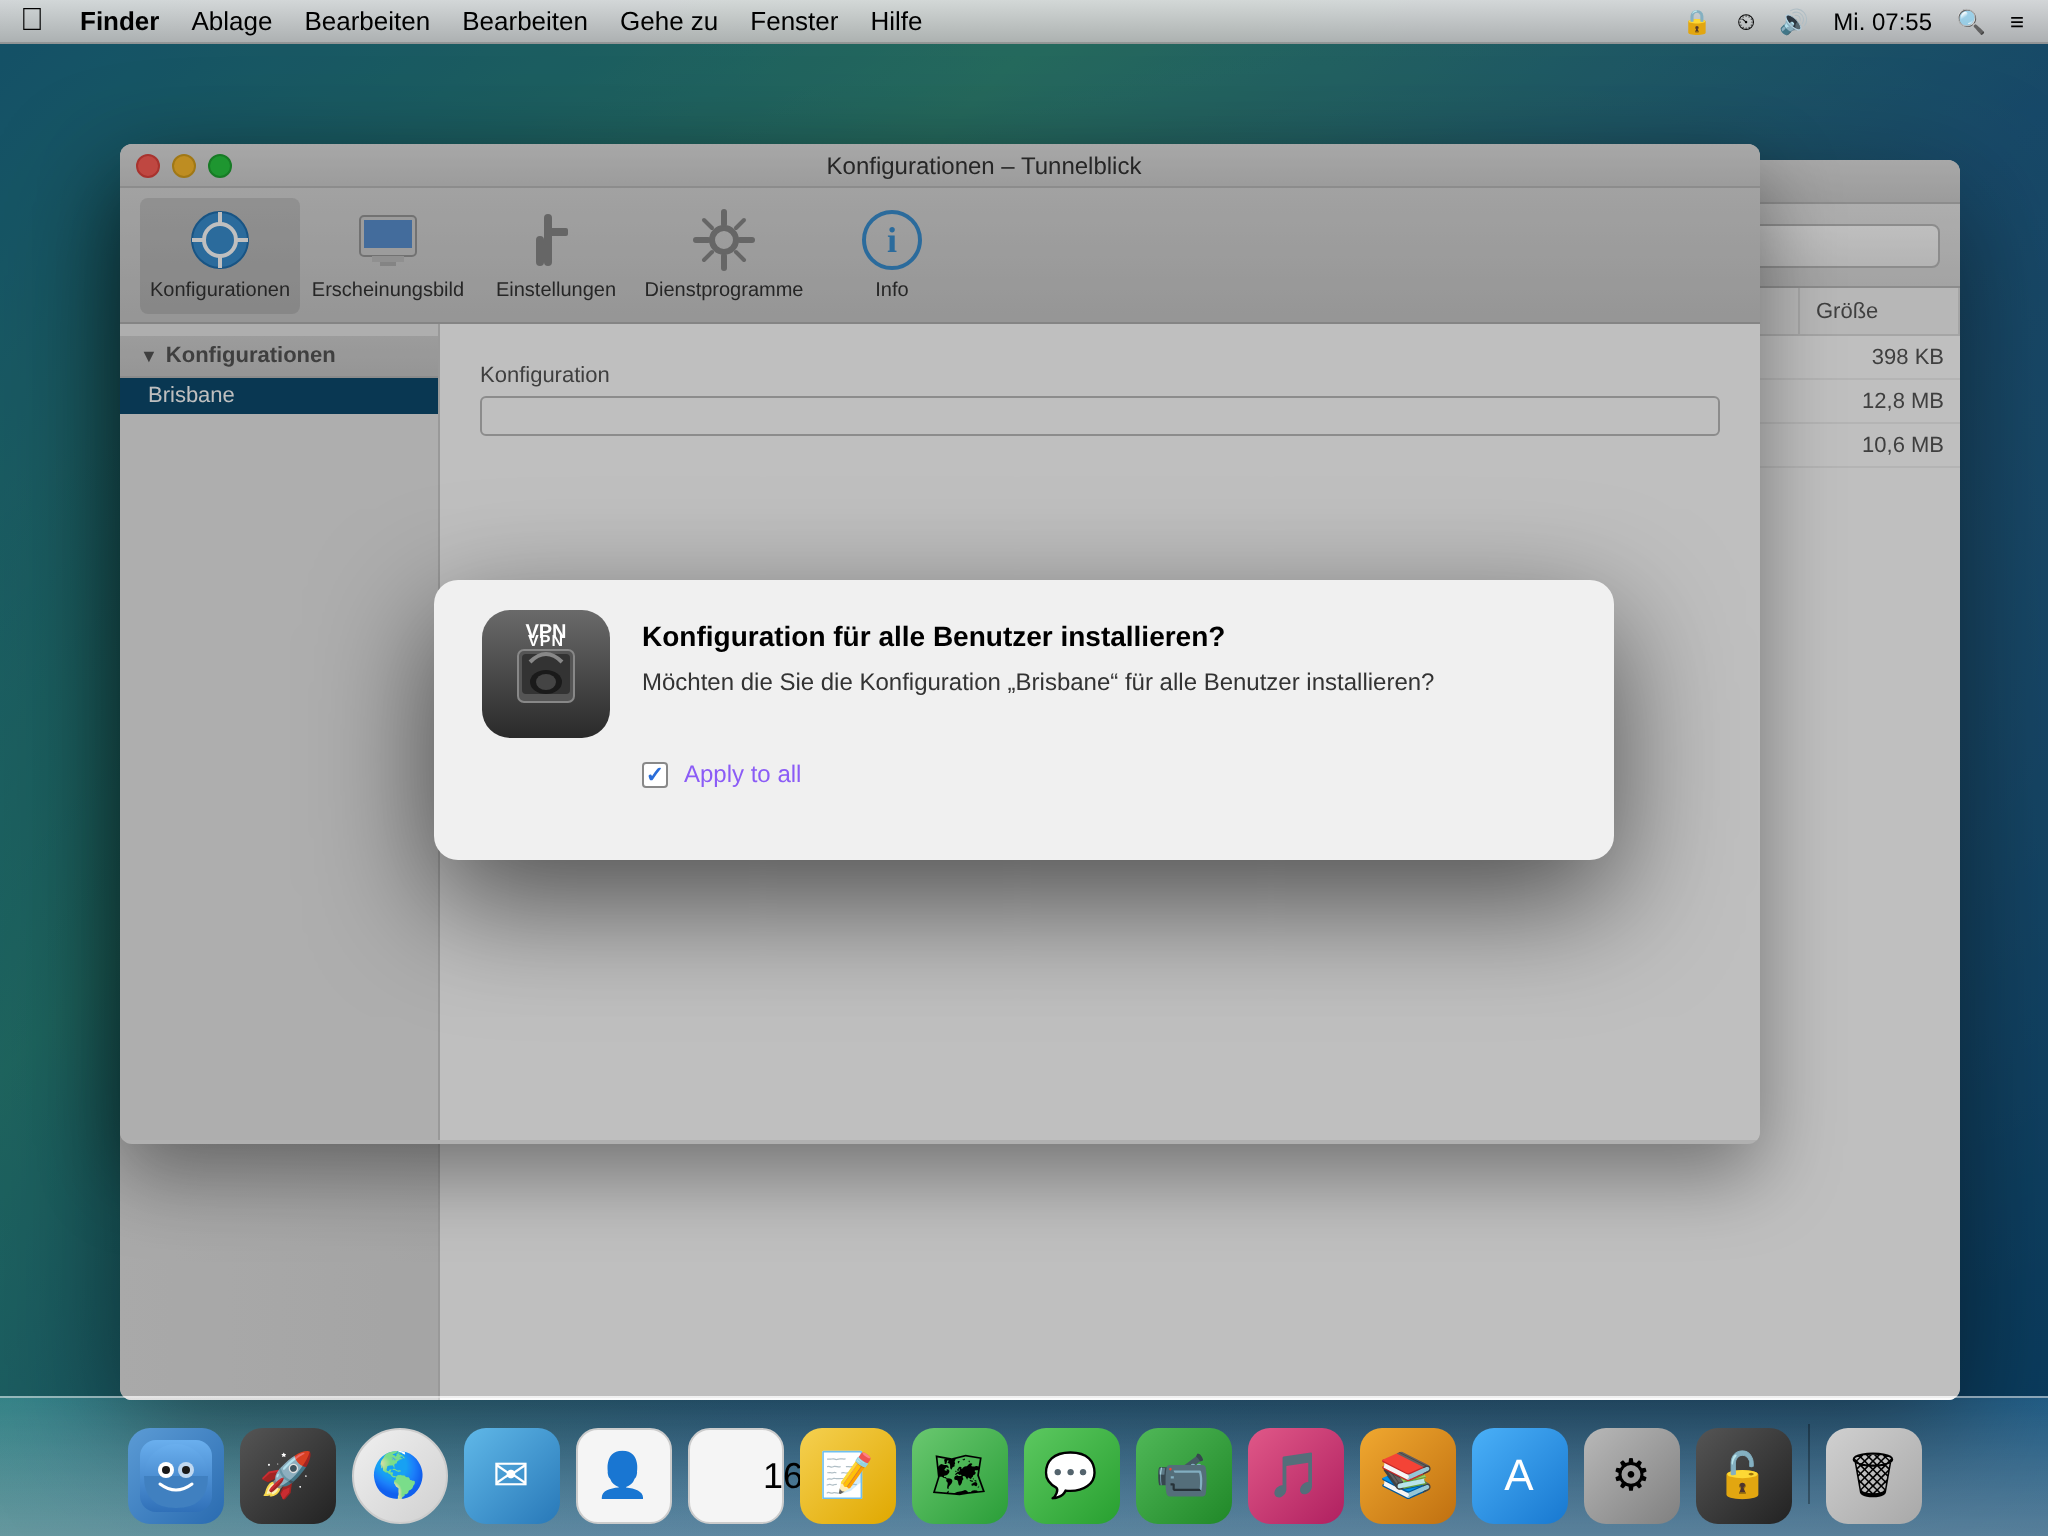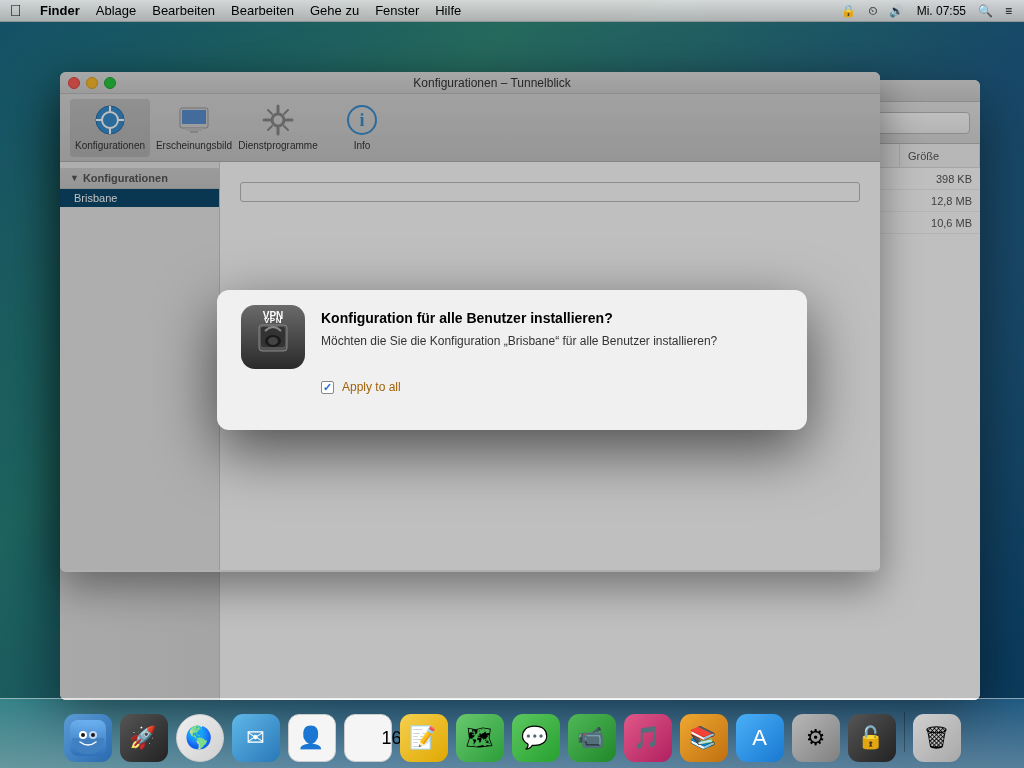--- a/index.html
+++ b/index.html
@@ -432,21 +432,21 @@
       height: 13px;
       border: 1px solid #888;
       background: #fff;
       display: flex;
       align-items: center;
       justify-content: center;
       border-radius: 2px;
     }
     .modal-checkbox-label {
       font-size: 12px;
-      color: #a16207;
+      color: #8b5cf6;
     }
     .modal-buttons {
       display: flex;
       justify-content: flex-end;
       gap: 8px;
     }
     .modal-btn {
       height: 22px;
       padding: 0 16px;
       border-radius: 5px;
@@ -658,20 +658,30 @@
       <div class="toolbar-btn">
         <div class="toolbar-icon">
           <svg width="32" height="32" viewBox="0 0 32 32">
             <rect x="2" y="4" width="28" height="20" rx="2" fill="#d0d0d0" stroke="#999" stroke-width="1"></rect>
             <rect x="4" y="6" width="24" height="14" fill="#5a90d0"></rect>
             <rect x="8" y="24" width="16" height="3" fill="#c0c0c0"></rect>
             <rect x="12" y="27" width="8" height="2" fill="#b0b0b0"></rect>
           </svg>
         </div>
         <span style="font-size:10px;color:#333;">Erscheinungsbild</span>
+      </div>
+      <div class="toolbar-btn">
+        <div class="toolbar-icon">
+          <svg width="32" height="32" viewBox="0 0 32 32">
+            <rect x="10" y="3" width="4" height="26" fill="#888" rx="2"></rect>
+            <rect x="10" y="10" width="12" height="4" fill="#888" rx="1"></rect>
+            <rect x="6" y="14" width="4" height="15" fill="#888" rx="2"></rect>
+          </svg>
+        </div>
+        <span style="font-size:10px;color:#333;">Einstellungen</span>
       </div>
       <div class="toolbar-btn">
         <div class="toolbar-icon">
           <svg width="32" height="32" viewBox="0 0 32 32">
             <circle cx="16" cy="16" r="6" fill="none" stroke="#888" stroke-width="3"></circle>
             <line x1="16" y1="2" x2="16" y2="8" stroke="#888" stroke-width="3" stroke-linecap="round"></line>
             <line x1="16" y1="24" x2="16" y2="30" stroke="#888" stroke-width="3" stroke-linecap="round"></line>
             <line x1="2" y1="16" x2="8" y2="16" stroke="#888" stroke-width="3" stroke-linecap="round"></line>
             <line x1="24" y1="16" x2="30" y2="16" stroke="#888" stroke-width="3" stroke-linecap="round"></line>
             <line x1="6" y1="6" x2="10" y2="10" stroke="#888" stroke-width="2" stroke-linecap="round"></line>
@@ -699,20 +709,21 @@
           <span style="font-size:9px;">▼</span>
           <span>Konfigurationen</span>
         </div>
         <div class="sidebar-item-tb selected">Brisbane</div>
       </div>
       <div class="tunnelblick-main">
 
         <div style="padding:10px; font-size:12px; color:#555;">
           <div style="display:flex;gap:10px;margin-bottom:10px;">
             <div style="flex:1;">
+              <label style="font-size:11px;display:block;margin-bottom:4px;">Konfiguration</label>
               <div style="height:20px;background:#fff;border:1px solid #bbb;border-radius:3px;"></div>
             </div>
           </div>
         </div>
       </div>
     </div>
   </div>
 
   <div class="modal-overlay" style="position:absolute; top:22px; left:0; right:0; bottom:70px; background:rgba(0,0,0,0.25); z-index:200; display:flex; align-items:center; justify-content:center;">
     <div class="modal-dialog">

